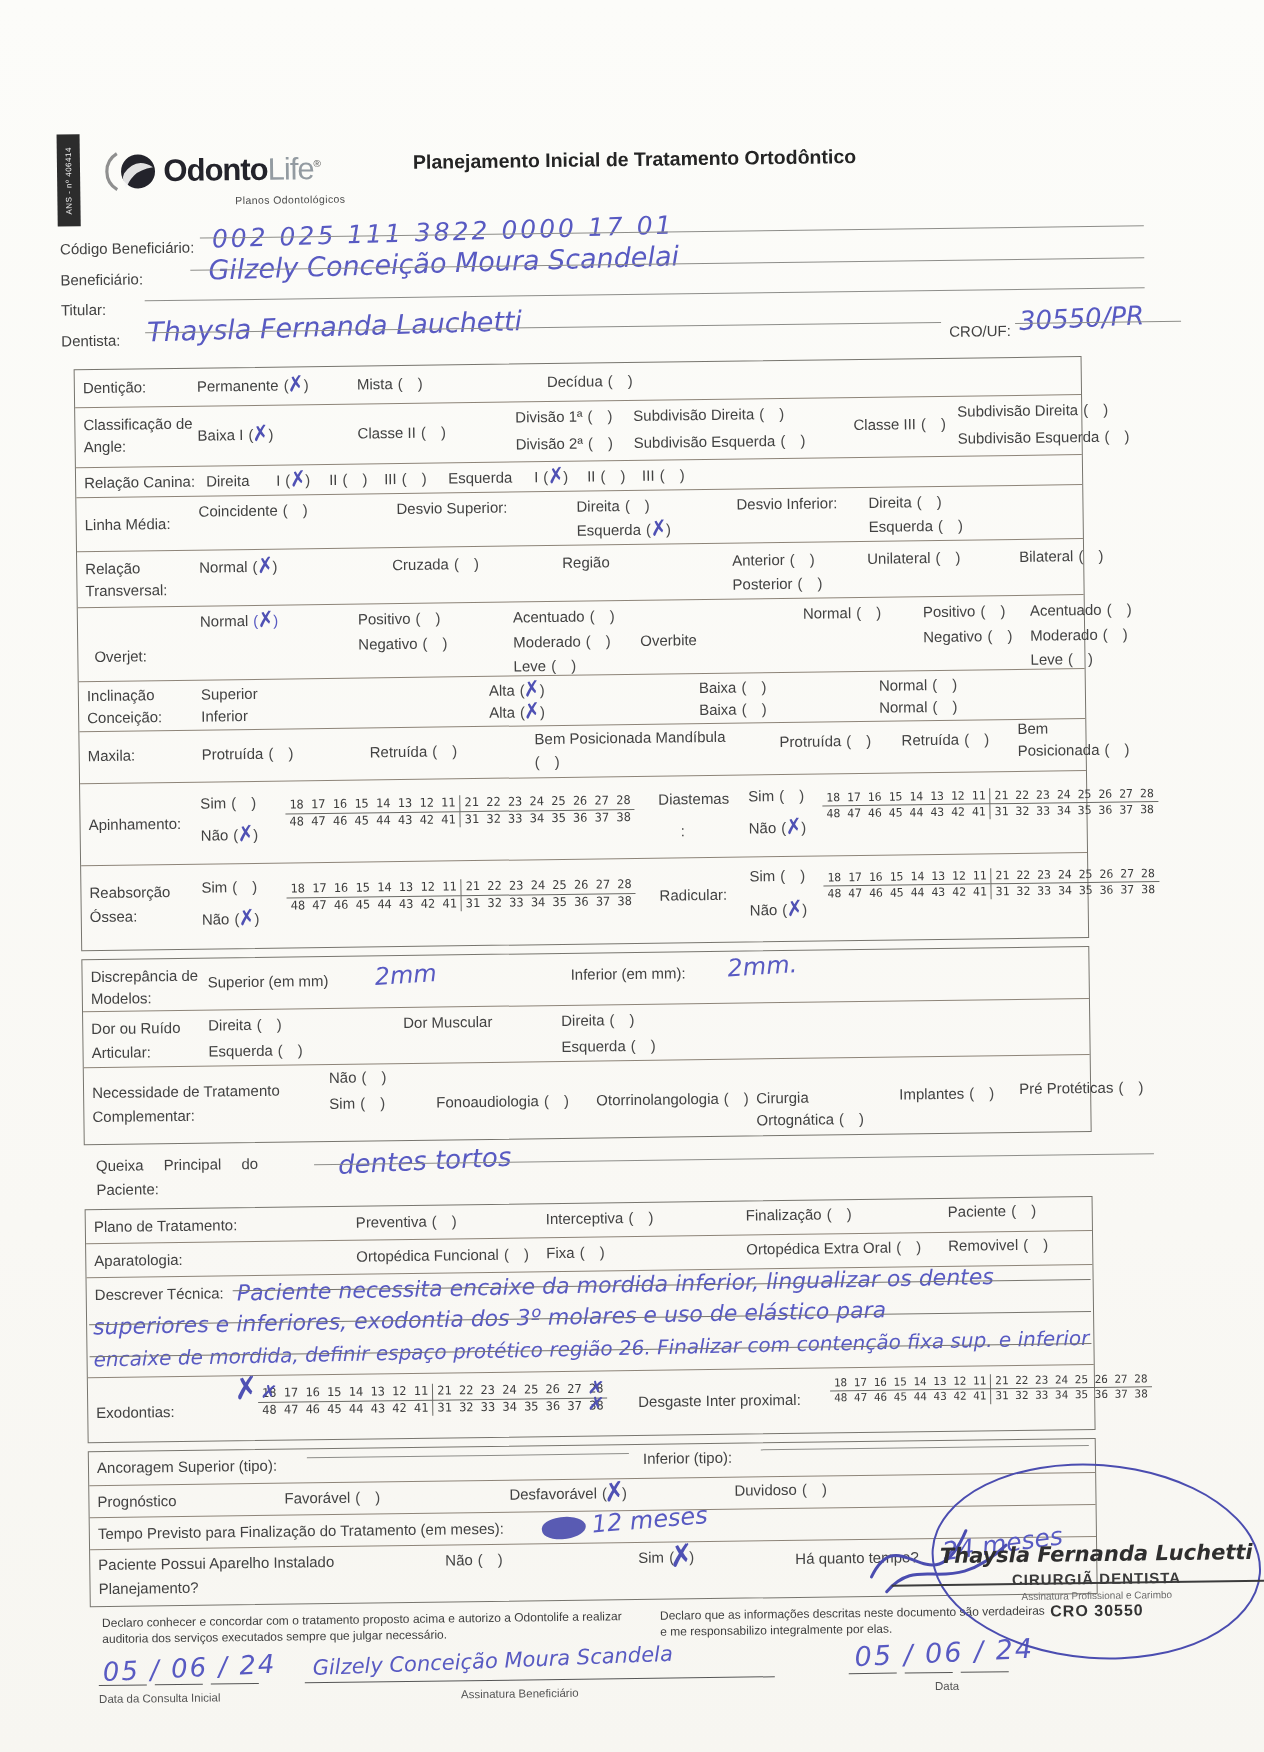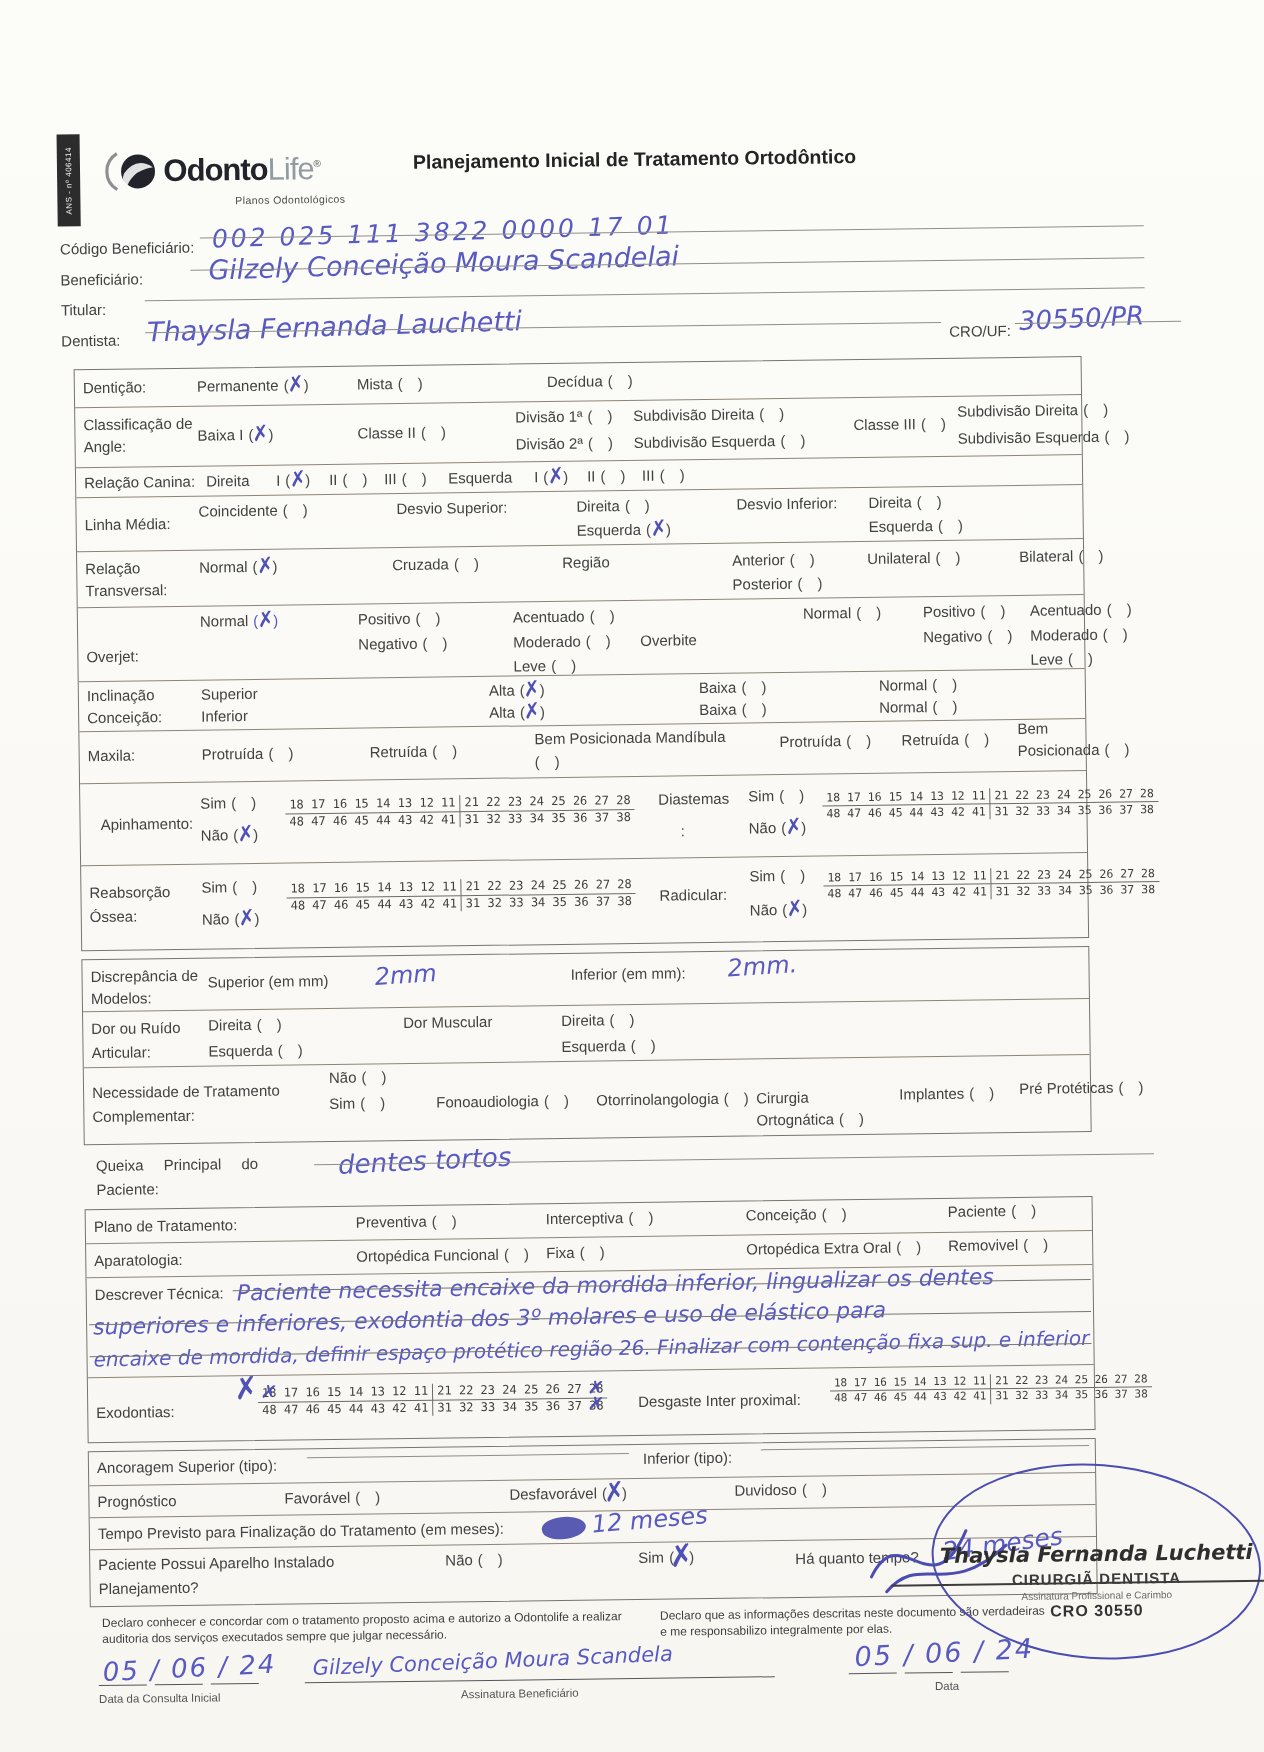--- a/index.html
+++ b/index.html
@@ -183,21 +183,21 @@
             </span></span>
       <span class="opt" style="left:790px;top:8px"><span>Unilateral</span><span class="pbox">
               <i class="mk"></i>
             </span></span>
       <span class="opt" style="left:942px;top:8px"><span>Bilateral</span><span class="pbox">
               <i class="mk"></i>
             </span></span>
     </div>
 
     <div class="row" style="height:74px">
-      <span class="lbl" style="left:8px;top:40px">Overjet:</span>
+      <span class="lbl" style="left:16px;top:40px">Overjet:</span>
       <span class="opt" style="left:122px;top:6px"><span>Normal</span><span class="pbox" style="color:#585ac2">
               <i class="mk">✗</i>
             </span></span>
       <span class="opt" style="left:280px;top:6px"><span>Positivo</span><span class="pbox">
               <i class="mk"></i>
             </span></span>
       <span class="opt" style="left:280px;top:31px"><span>Negativo</span><span class="pbox">
               <i class="mk"></i>
             </span></span>
       <span class="opt" style="left:435px;top:6px"><span>Acentuado</span><span class="pbox">
@@ -273,21 +273,21 @@
       <span class="opt" style="left:822px;top:10px"><span>Retruída</span><span class="pbox">
               <i class="mk"></i>
             </span></span>
       <span class="lbl" style="left:938px;top:0px">Bem</span>
       <span class="opt" style="left:938px;top:22px"><span>Posicionada</span><span class="pbox">
               <i class="mk"></i>
             </span></span>
     </div>
 
     <div class="row" style="height:82px">
-      <span class="lbl" style="left:20px;top:32px">Apinhamento:</span>
+      <span class="lbl" style="left:8px;top:32px">Apinhamento:</span>
       <span class="opt" style="left:120px;top:12px"><span>Sim</span><span class="pbox">
               <i class="mk"></i>
             </span></span>
       <span class="opt" style="left:120px;top:44px"><span>Não</span><span class="pbox">
               <i class="mk">✗</i>
             </span></span>
       <div class="tgrid" style="left:205px;top:16px;font-size:12px">
         <div class="trow tu">
               <span class="tq">18 17 16 15 14 13 12 11</span>
               <span class="tq tq2">21 22 23 24 25 26 27 28</span>
@@ -417,21 +417,21 @@
 
   <div class="box" style="top:1202px">
     <div class="row" style="height:34px">
       <span class="lbl" style="left:8px;top:8px">Plano de Tratamento:</span>
       <span class="opt" style="left:270px;top:7px"><span>Preventiva</span><span class="pbox">
               <i class="mk"></i>
             </span></span>
       <span class="opt" style="left:460px;top:6px"><span>Interceptiva</span><span class="pbox">
               <i class="mk"></i>
             </span></span>
-      <span class="opt" style="left:660px;top:5px"><span>Conceição</span><span class="pbox">
+      <span class="opt" style="left:660px;top:5px"><span>Finalização</span><span class="pbox">
               <i class="mk"></i>
             </span></span>
       <span class="opt" style="left:862px;top:4px"><span>Paciente</span><span class="pbox">
               <i class="mk"></i>
             </span></span>
     </div>
     <div class="row" style="height:34px">
       <span class="lbl" style="left:8px;top:8px">Aparatologia:</span>
       <span class="opt" style="left:270px;top:7px"><span>Ortopédica Funcional</span><span class="pbox">
               <i class="mk"></i>

